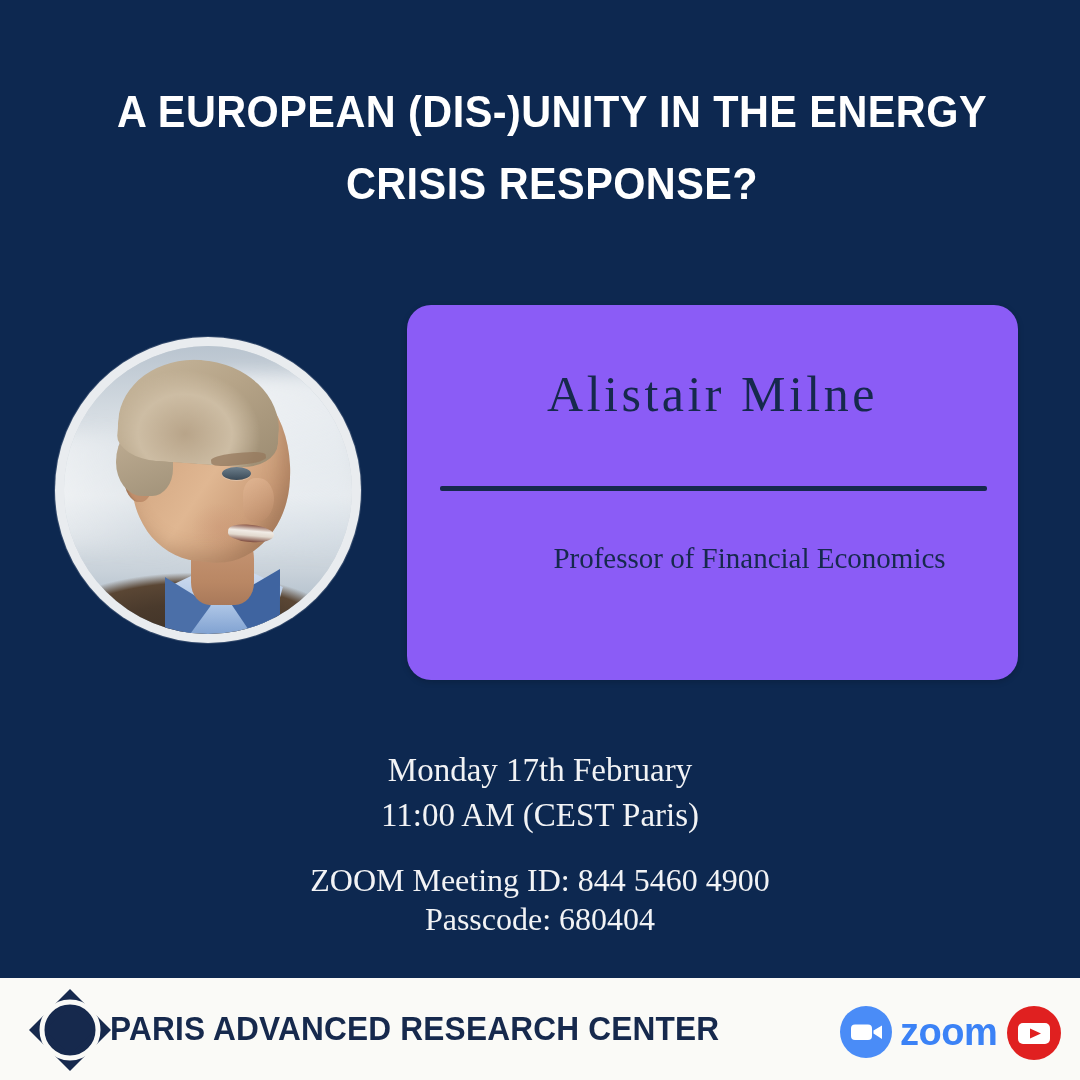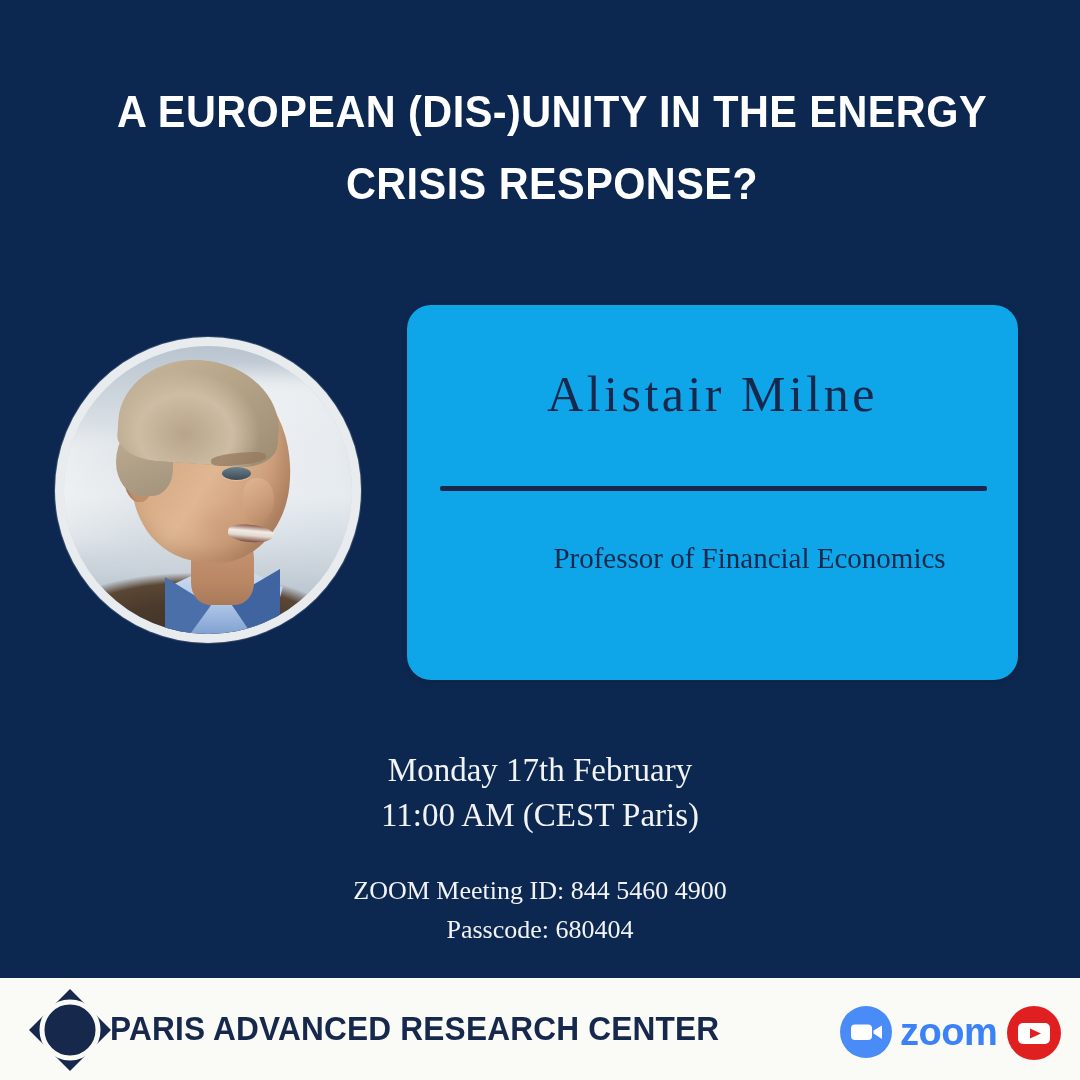--- a/index.html
+++ b/index.html
@@ -227,21 +227,21 @@
     background: radial-gradient(ellipse at 50% 50%, rgba(198,140,110,0.28), rgba(198,140,110,0) 70%);
   }
 
   
   .card {
     position: absolute;
     left: 407px;
     top: 305px;
     width: 611px;
     height: 375px;
-    background: #0ea5e9;
+    background: #8b5cf6;
     border-radius: 24px;
     box-shadow: 0 2px 6px rgba(0,0,0,0.18);
   }
   .speaker-name {
     position: absolute;
     left: 0;
     top: 60px;
     width: 611px;
     text-align: center;
     font-family: "Liberation Serif", serif;
@@ -280,22 +280,22 @@
     text-align: center;
     color: #f2f3f5;
     font-family: "Liberation Serif", serif;
   }
   .detail-date {
     font-size: 33px;
     line-height: 45px;
   }
   .detail-date span { display: block; }
   .detail-zoom {
-    margin-top: 33px;
-    font-size: 26px;
+    margin-top: 23px;
+    font-size: 32px;
     line-height: 39px;
   }
   .detail-zoom span { display: block; }
 
   
   .footer {
     position: absolute;
     left: 0;
     top: 978px;
     width: 1080px;

